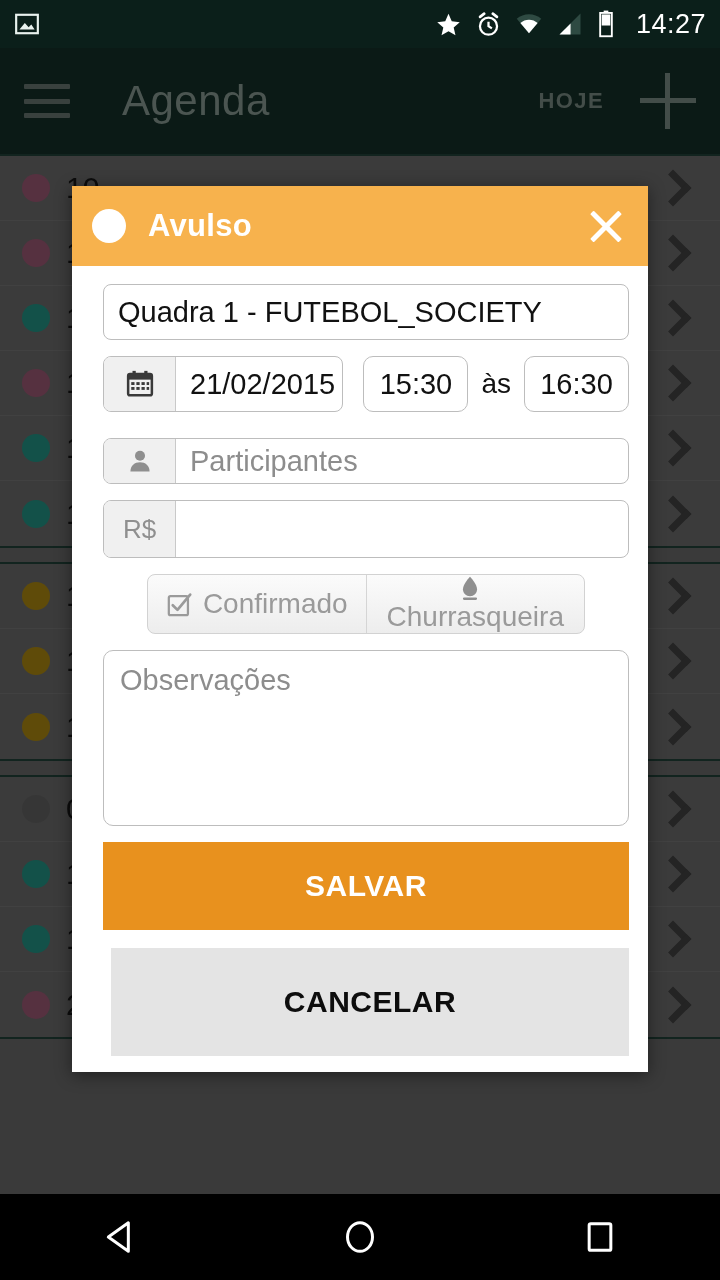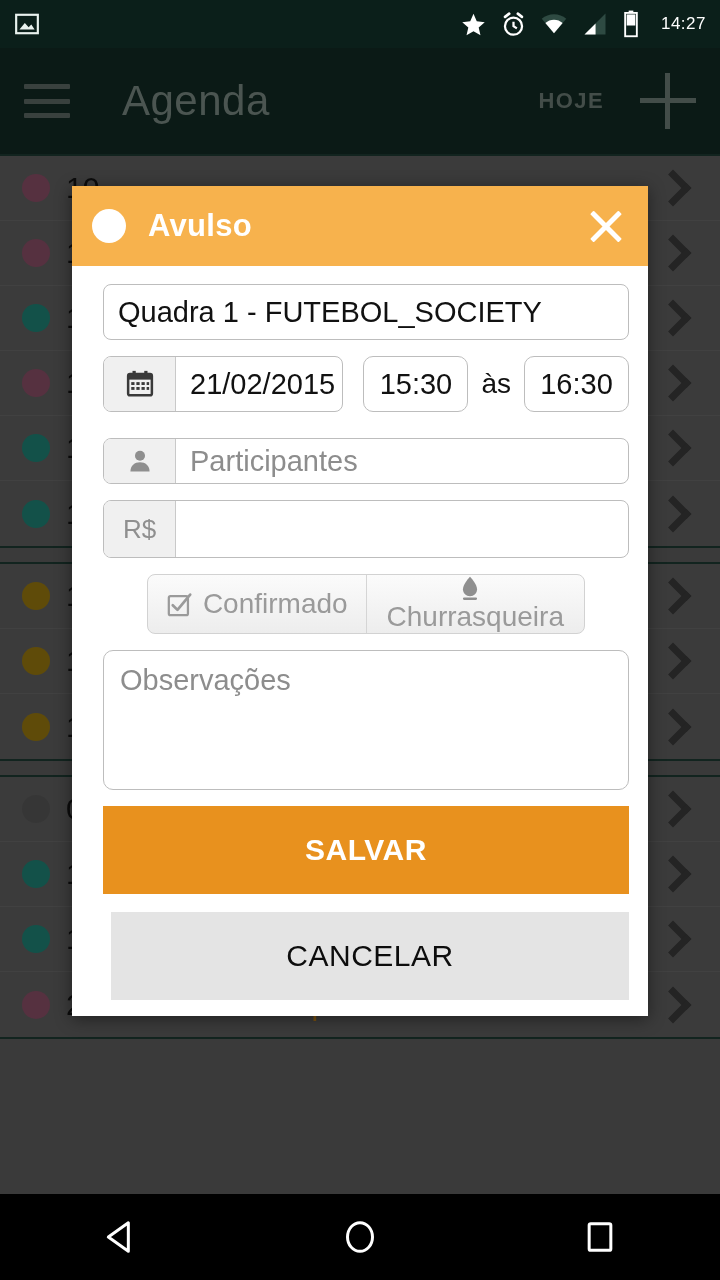--- a/index.html
+++ b/index.html
@@ -22,21 +22,21 @@
     width: 720px; height: 48px;
     background: #0b1f1a;
     display: flex; align-items: center;
     padding: 0 14px;
     z-index: 40;
   }
   #statusbar .left { flex: 1; display: flex; align-items: center; }
   #statusbar .right { display: flex; align-items: center; gap: 13px; }
   .sb-icon { display: inline-flex; align-items: center; justify-content: center; }
   .sb-time {
-    color: #ffffff; font-size: 17px; font-weight: 400;
+    color: #ffffff; font-size: 27px; font-weight: 400;
     letter-spacing: .5px; margin-left: 8px;
   }
 
   
   #appbar {
     position: absolute; top: 48px; left: 0;
     width: 720px; height: 106px;
     background: #122a24;
     display: flex; align-items: center;
     padding: 0 24px;
@@ -195,36 +195,36 @@
     flex: 1; height: 58px;
     display: flex; align-items: center; justify-content: center;
     font-size: 28px; color: #9a9a9a;
     cursor: pointer;
   }
   .tgl + .tgl { border-left: 1px solid #d5d5d5; flex-direction: column; }
   .tgl .tgl-ico { margin-right: 10px; display: inline-flex; align-items: center; }
 
   
   #obs-field {
-    height: 140px; border: 1px solid #bdbdbd; border-radius: 10px;
+    height: 176px; border: 1px solid #bdbdbd; border-radius: 10px;
     padding: 13px 16px; color: #8d8d8d; font-size: 29px;
     margin-bottom: 16px; background: #fff;
   }
 
   
   #btn-salvar {
     height: 88px; background: #e8911e;
     display: flex; align-items: center; justify-content: center;
     color: #ffffff; font-size: 30px; font-weight: 700; letter-spacing: .5px;
     cursor: pointer; margin-bottom: 18px;
   }
   #btn-cancelar {
-    height: 88px; background: #e4e4e4;
+    height: 108px; background: #e4e4e4;
     display: flex; align-items: center; justify-content: center;
-    color: #0d0d0d; font-size: 30px; font-weight: 400; letter-spacing: .5px;
+    color: #0d0d0d; font-size: 30px; font-weight: 700; letter-spacing: .5px;
     cursor: pointer;
     margin-left: 8px;
   }
 
   
   #navbar {
     position: absolute; bottom: 0; left: 0;
     width: 720px; height: 86px;
     background: #000000;
     display: flex; align-items: center; justify-content: space-around;

